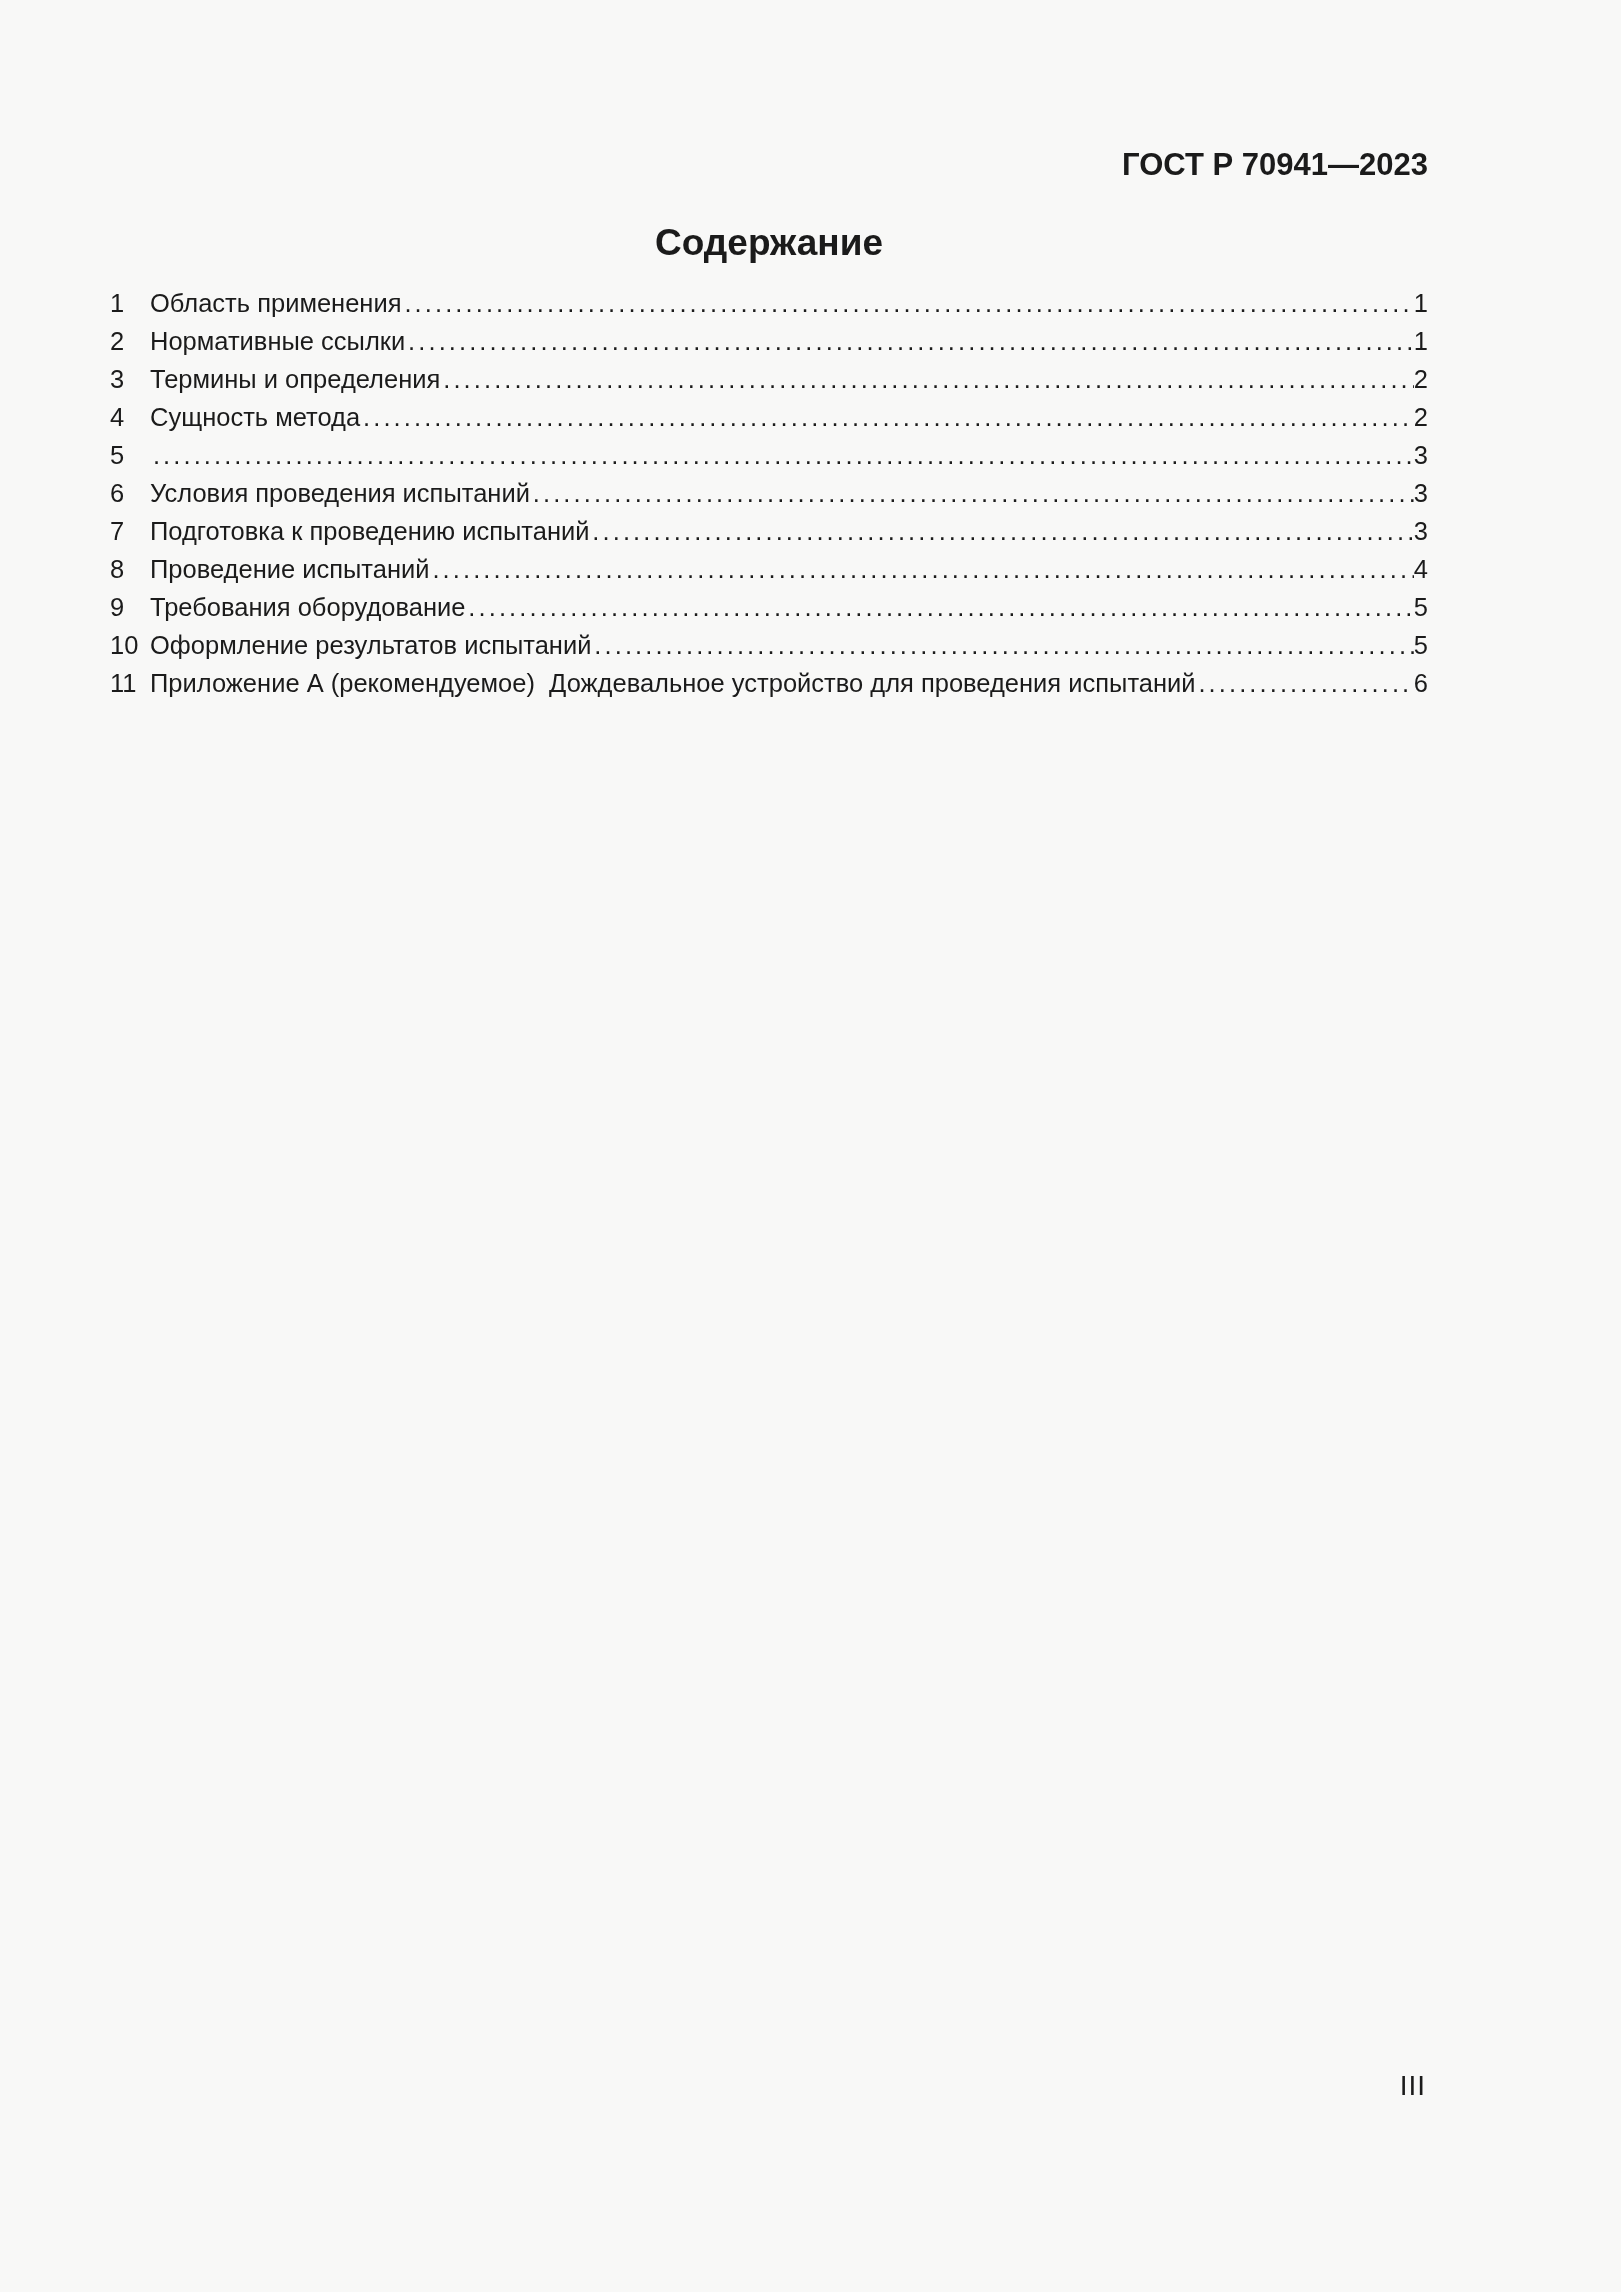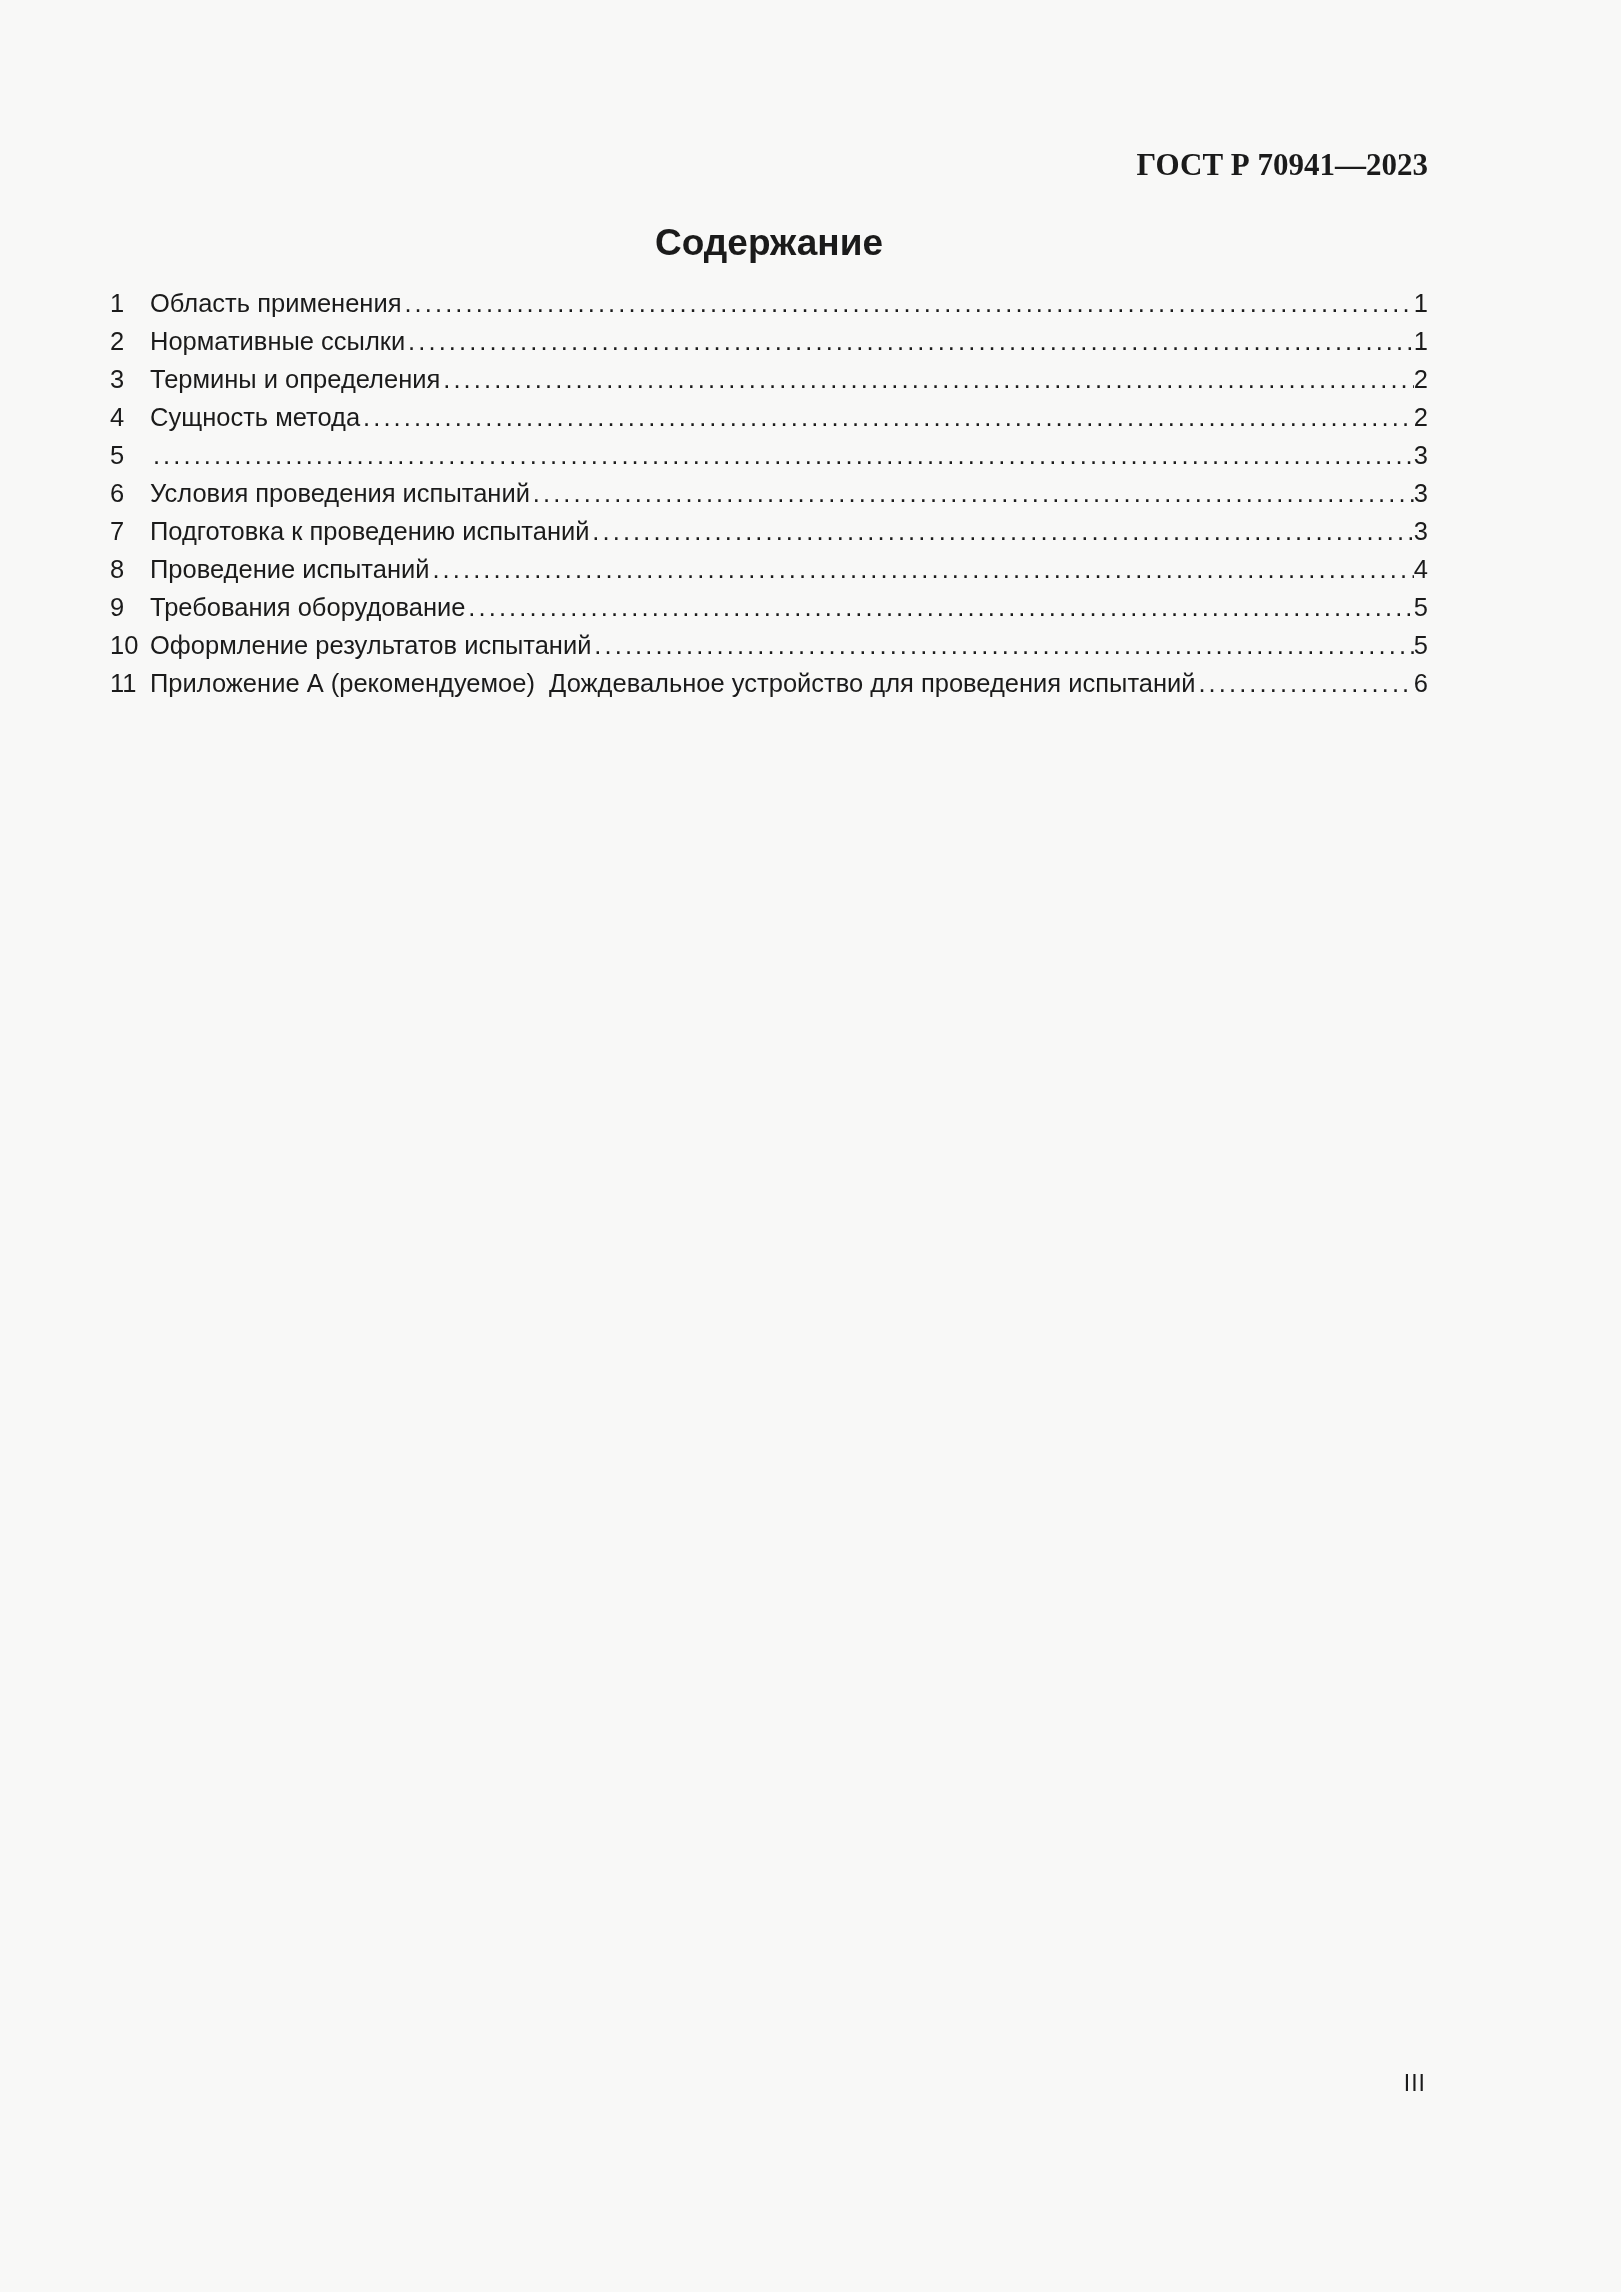--- a/index.html
+++ b/index.html
@@ -16,21 +16,20 @@
     color: #1b1b1b;
     overflow: hidden;
   }
   .doc-header {
     position: absolute;
     top: 147px;
     right: 193px;
     font-size: 31px;
     font-weight: bold;
     white-space: pre;
-    font-family: Liberation Serif, serif;
   }
   .doc-title {
     position: absolute;
     top: 222px;
     left: 110px;
     width: 1318px;
     margin: 0;
     text-align: center;
     font-size: 37px;
     font-weight: bold;
@@ -63,21 +62,21 @@
     letter-spacing: 3.1px;
     margin-left: 2.9px;
   }
   .toc-page {
     flex: none;
   }
   .page-footer {
     position: absolute;
     top: 2070px;
     right: 195px;
-    font-size: 23px;
+    font-size: 28px;
     letter-spacing: 1px;
     text-align: right;
   }
 </style>
 </head>
 <body>
 
 <div class="page">
   <div class="doc-header">ГОСТ Р 70941—2023</div>
 

